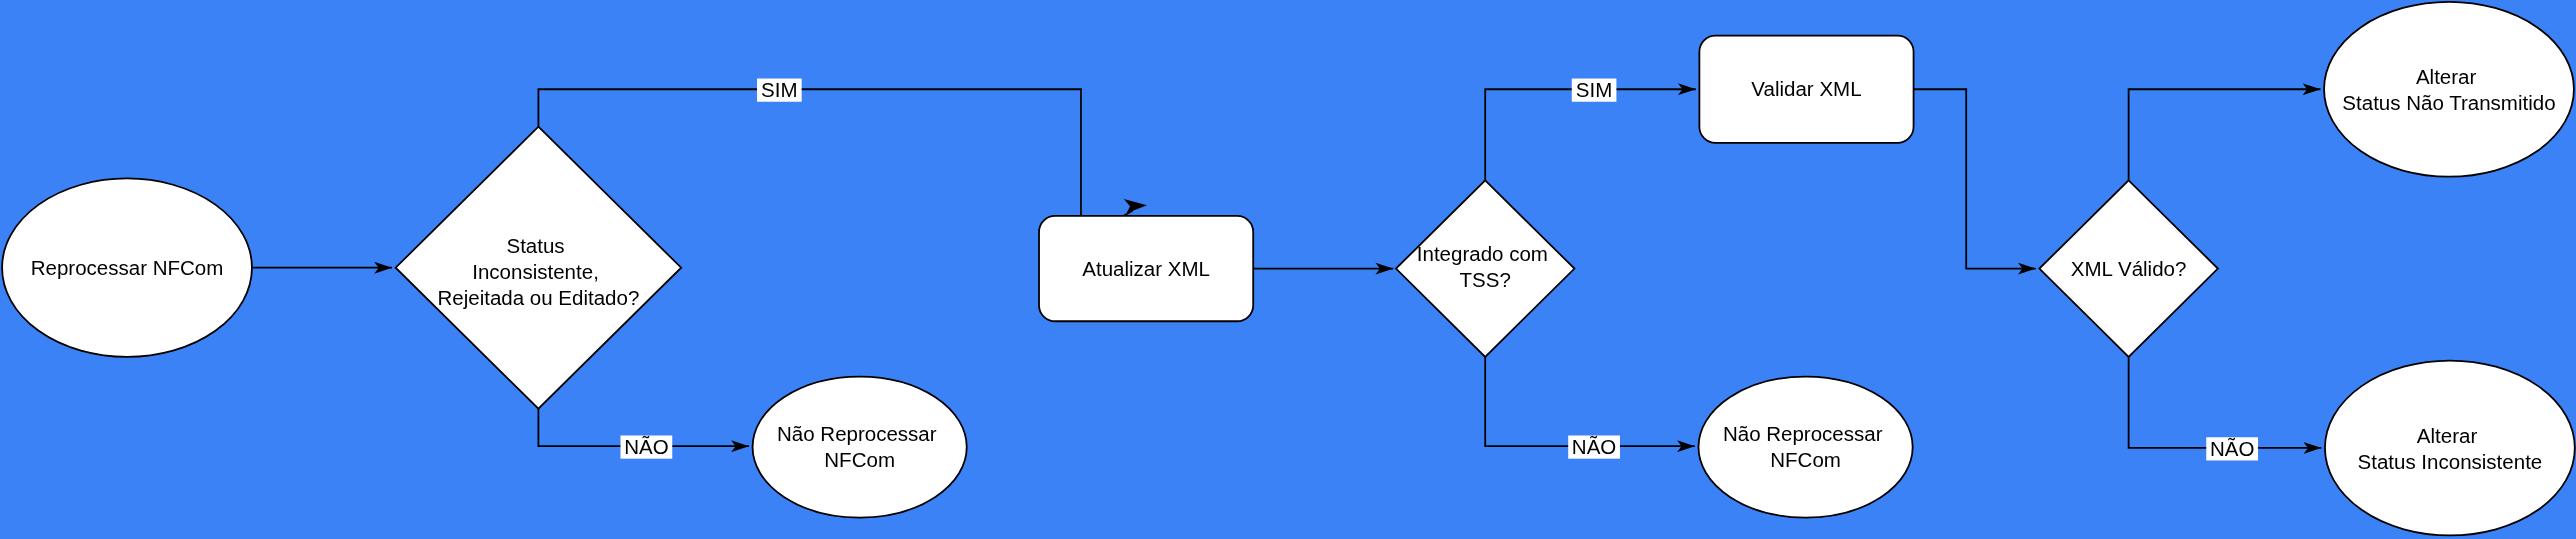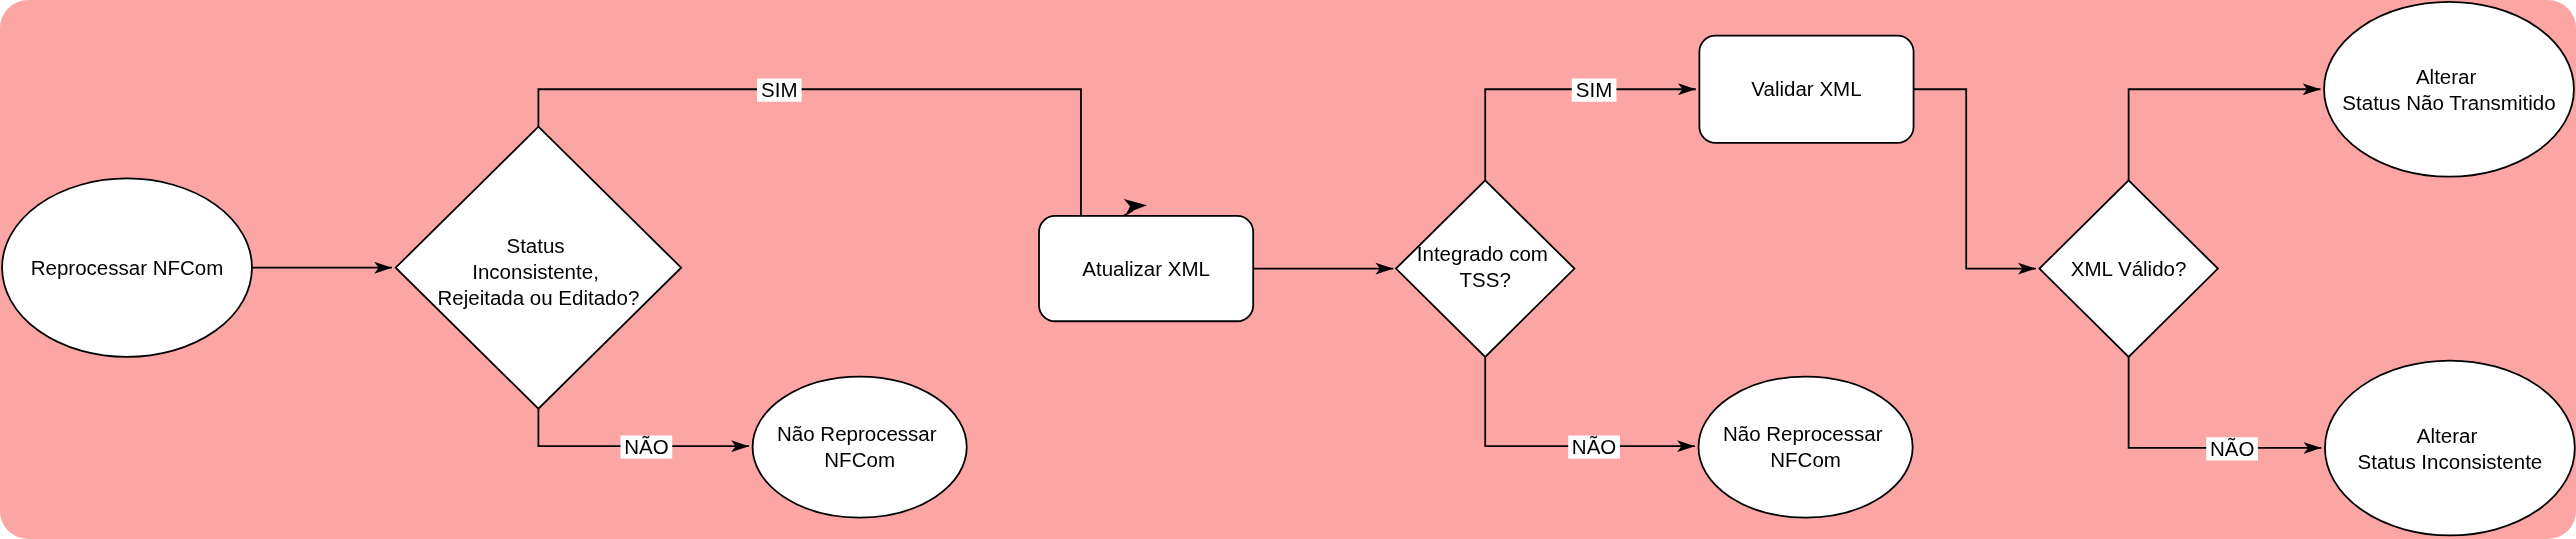--- a/index.html
+++ b/index.html
@@ -1,16 +1,16 @@
 <!DOCTYPE html>
 <html style="font-size:14.3px"><head>
 <meta charset="utf-8">
 <style>
   html, body { margin: 0; padding: 0; background: #ffffff; }
-  .canvas-wrap { position: relative; width: 2576px; height: 539px; background: #fca5a5; overflow: hidden; border-radius: 28px; }
+  .canvas-wrap { position: relative; width: 2576px; height: 539px; background: #3b82f6; overflow: hidden; }
   svg { display: block; font-family: "Liberation Sans", "DejaVu Sans", sans-serif; }
   .shape { fill: #ffffff; stroke: #000000; stroke-width: 2; }
   .edge  { fill: none; stroke: #000000; stroke-width: 2; }
   .nodetext { fill: #000000; font-size: 23px; text-anchor: middle; }
   .edgetext { fill: #000000; font-size: 23px; text-anchor: middle; }
   .labelbg { fill: #ffffff; stroke: none; }
   .arrowfill { fill: #000000; stroke: none; }
 </style>
 </head>
 <body>

